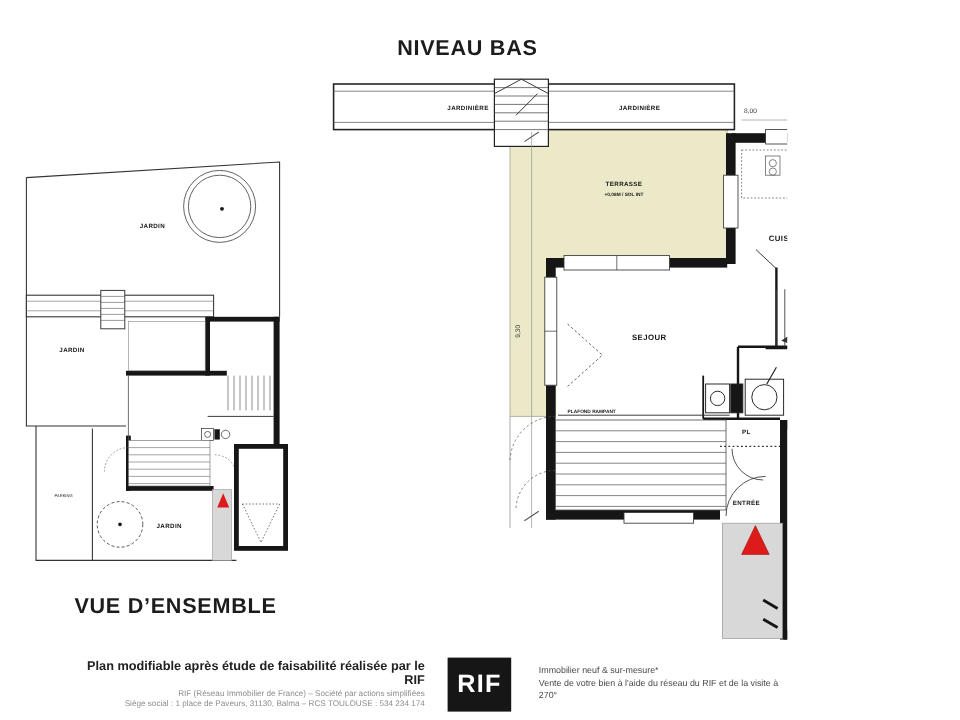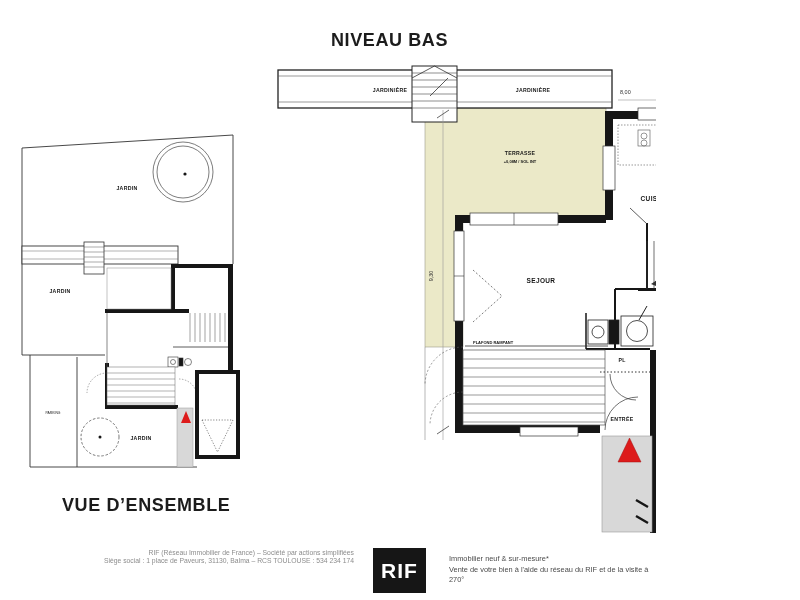--- a/index.html
+++ b/index.html
@@ -226,20 +226,21 @@
     <g>
       <circle cx="90" cy="307" r="19" fill="none" stroke="#555" stroke-width="0.8" stroke-dasharray="2.5,1.8"></circle>
       <circle cx="90" cy="307" r="1.5" fill="#161616"></circle>
     </g>
     <text class="small-label" x="131" y="310" text-anchor="middle">JARDIN</text>
   </svg>
 
   <div id="title-overview" class="plan-title">VUE D’ENSEMBLE</div>
 
   <div class="footer-left">
+    <p class="l1">Plan modifiable après étude de faisabilité réalisée par le RIF</p>
     <p class="l2">RIF (Réseau Immobilier de France) – Société par actions simplifiées</p>
     <p class="l3">Siège social : 1 place de Paveurs, 31130, Balma – RCS TOULOUSE : 534 234 174</p>
   </div>
 
   <div class="rif-logo" style="background: rgb(22, 22, 22);">
     <span>RIF</span>
   </div>
 
   <div class="footer-right">
     <p>Immobilier neuf &amp; sur-mesure*</p>

